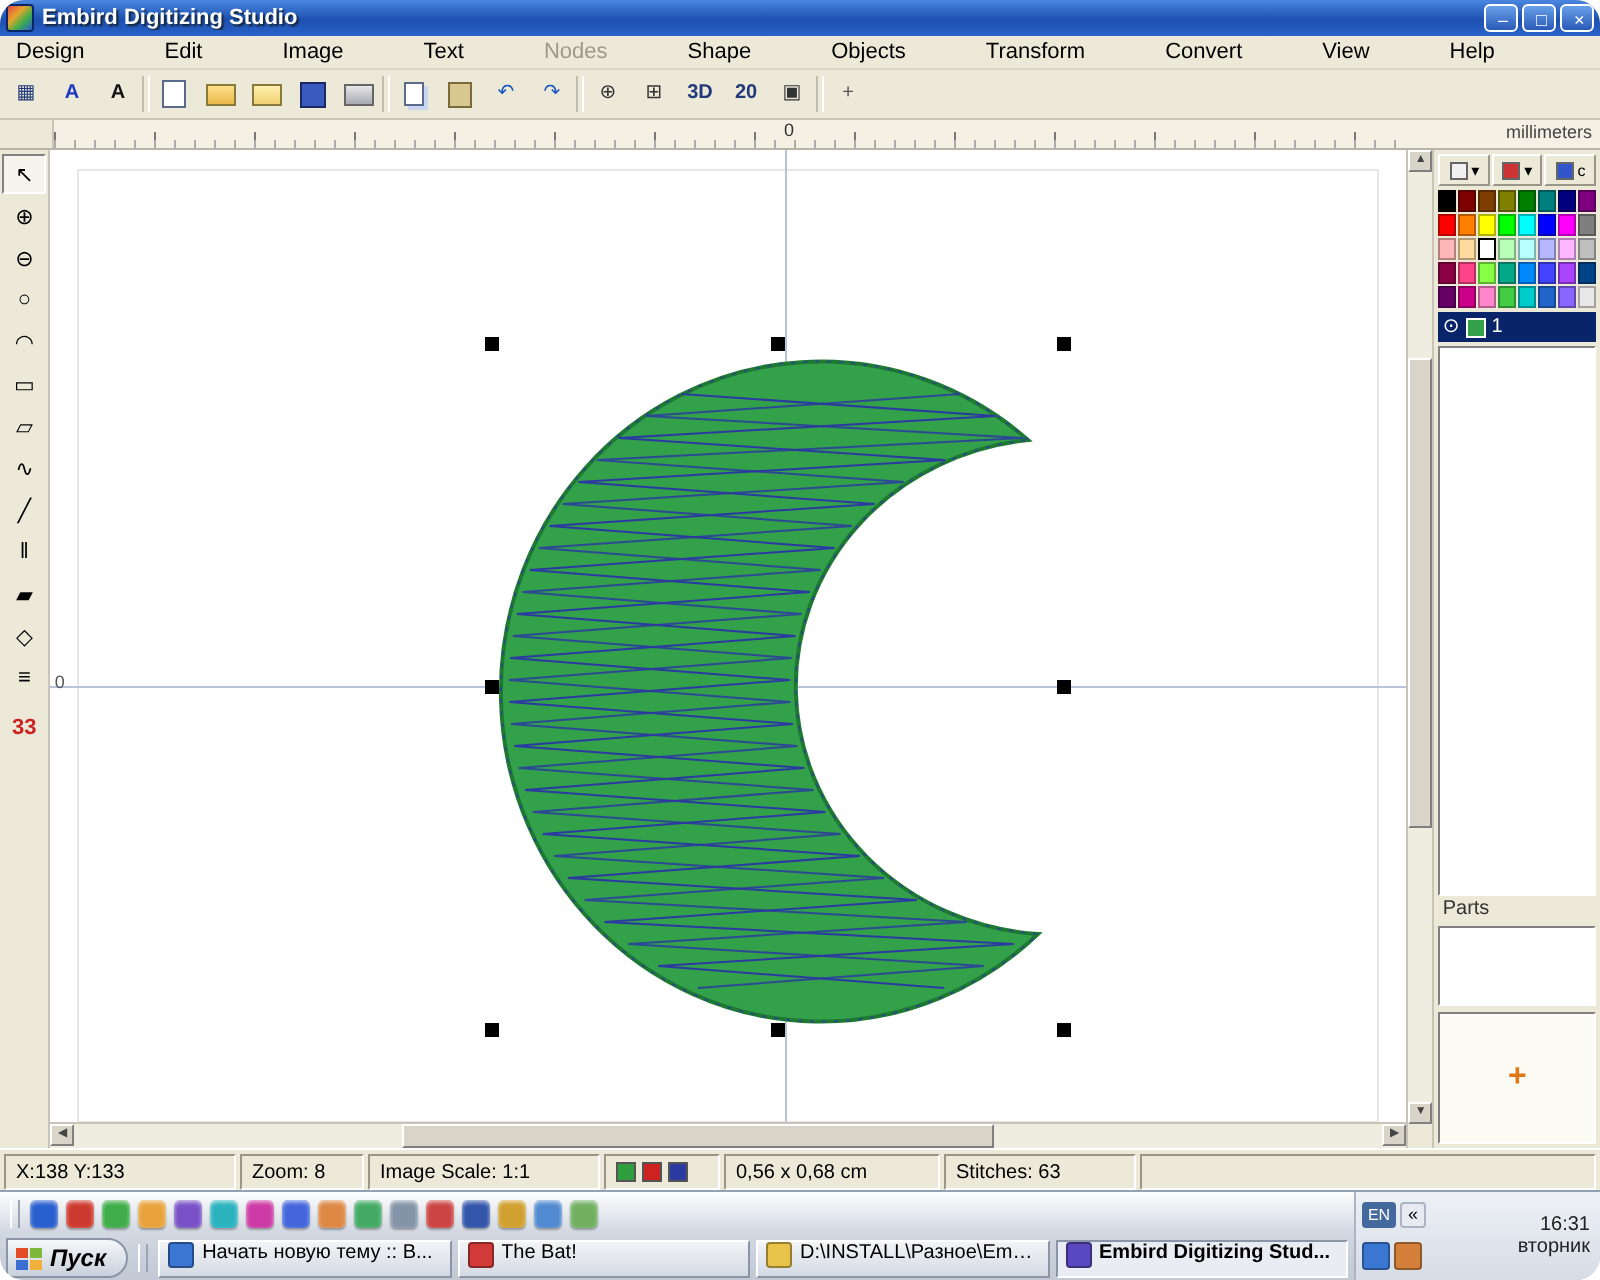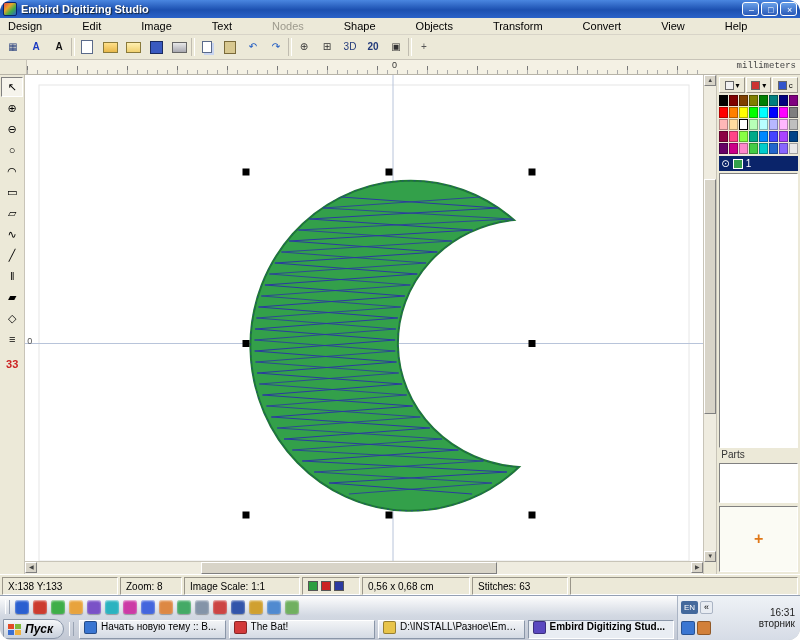--- a/index.html
+++ b/index.html
@@ -31,21 +31,21 @@
   .ic-paste::before{content:"";width:10px;height:11px;background:#d8c890;border:1px solid #7a6a3a;}
   
   .mainarea{flex:1;display:flex;flex-direction:column;min-height:0;}
   .ruler-row{height:14px;display:flex;background:#f4f1e4;border-bottom:1px solid #b8b4a8;}
   .ruler-corner{width:26px;background:#ece9d8;border-right:1px solid #c8c4b8;}
   .ruler-ticks{width:678px;position:relative;
     background-image:repeating-linear-gradient(90deg,#aaa 0 1px,transparent 1px 10px),
                      repeating-linear-gradient(90deg,#777 0 1px,transparent 1px 50px);
     background-size:100% 4px,100% 8px;background-position:left bottom,left bottom;background-repeat:no-repeat;}
   .ruler-zero{position:absolute;left:365px;top:0;font-size:9px;color:#333;}
-  .ruler-rest{flex:1;position:relative;background:#f4f1e4;font-family:Liberation Mono, monospace;}
+  .ruler-rest{flex:1;position:relative;background:#f4f1e4;}
   .ruler-unit{position:absolute;right:4px;top:1px;font-size:9px;color:#444;}
   .content-row{flex:1;display:flex;min-height:0;}
   .left-toolbar{width:26px;background:#ece9d8;border-right:1px solid #c8c4b8;display:flex;flex-direction:column;align-items:center;padding-top:2px;gap:1px;}
   .lt-btn.active{border-color:#808080 #fff #fff #808080;background:#f6f4ec;}
   .tool-counter{color:#cc2222;font-weight:bold;margin-top:8px;font-size:11px;}
   .canvas-col{width:678px;display:flex;flex-direction:column;}
   .canvas{position:relative;width:678px;height:496px;background:#fff;overflow:hidden;}
   .vzero{position:absolute;left:2px;top:261px;font-size:9px;color:#555;}
   .hscroll{height:12px;background:#efece0;display:flex;border-top:1px solid #c8c4b8;}
   .sc-btn{width:12px;height:11px;background:#d8d4c8;border:1px solid;border-color:#fff #808080 #808080 #fff;
@@ -190,21 +190,21 @@
       </button>
         <button class="tb-btn tb-sep">
         
       </button>
         <button class="tb-btn" style="color: rgb(51, 51, 51);">
         <span class="glyph">⊕</span>
       </button>
         <button class="tb-btn" style="color: rgb(51, 51, 51);">
         <span class="glyph">⊞</span>
       </button>
-        <button class="tb-btn" style="color: rgb(34, 58, 122); font-weight: normal;">
+        <button class="tb-btn" style="color: rgb(34, 58, 122); font-weight: bold;">
         <span class="glyph">3D</span>
       </button>
         <button class="tb-btn" style="color: rgb(34, 58, 122); font-weight: bold;">
         <span class="glyph">20</span>
       </button>
         <button class="tb-btn" style="color: rgb(51, 51, 51);">
         <span class="glyph">▣</span>
       </button>
         <button class="tb-btn tb-sep">
         

